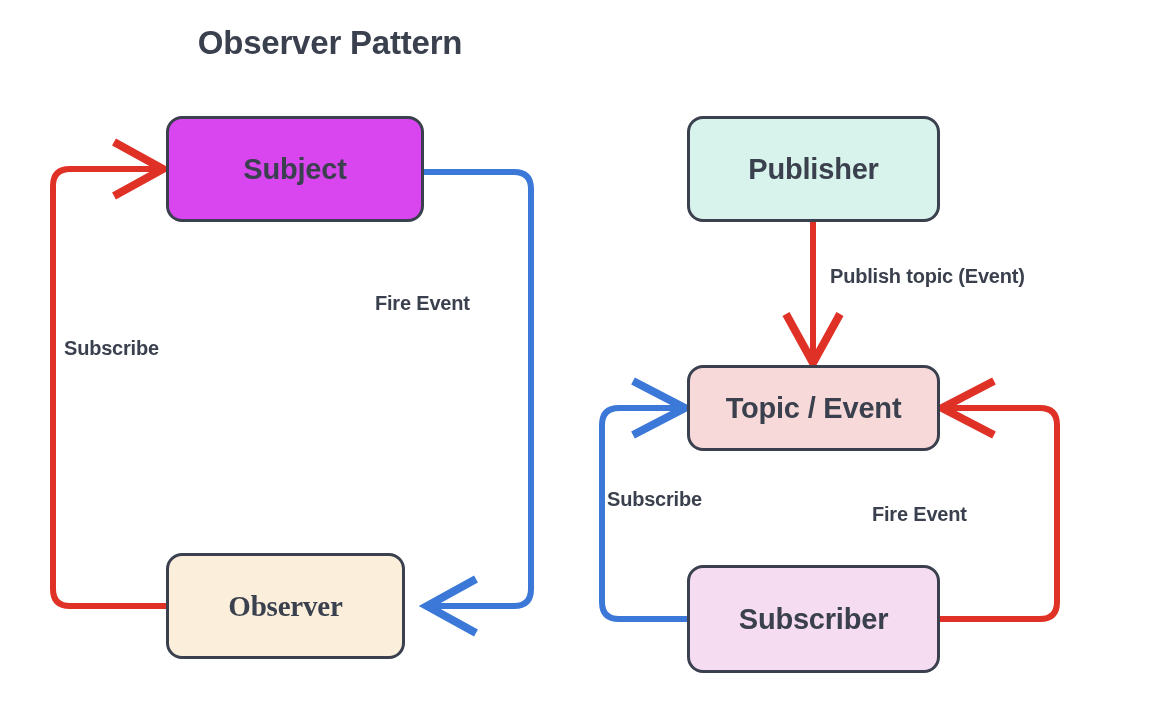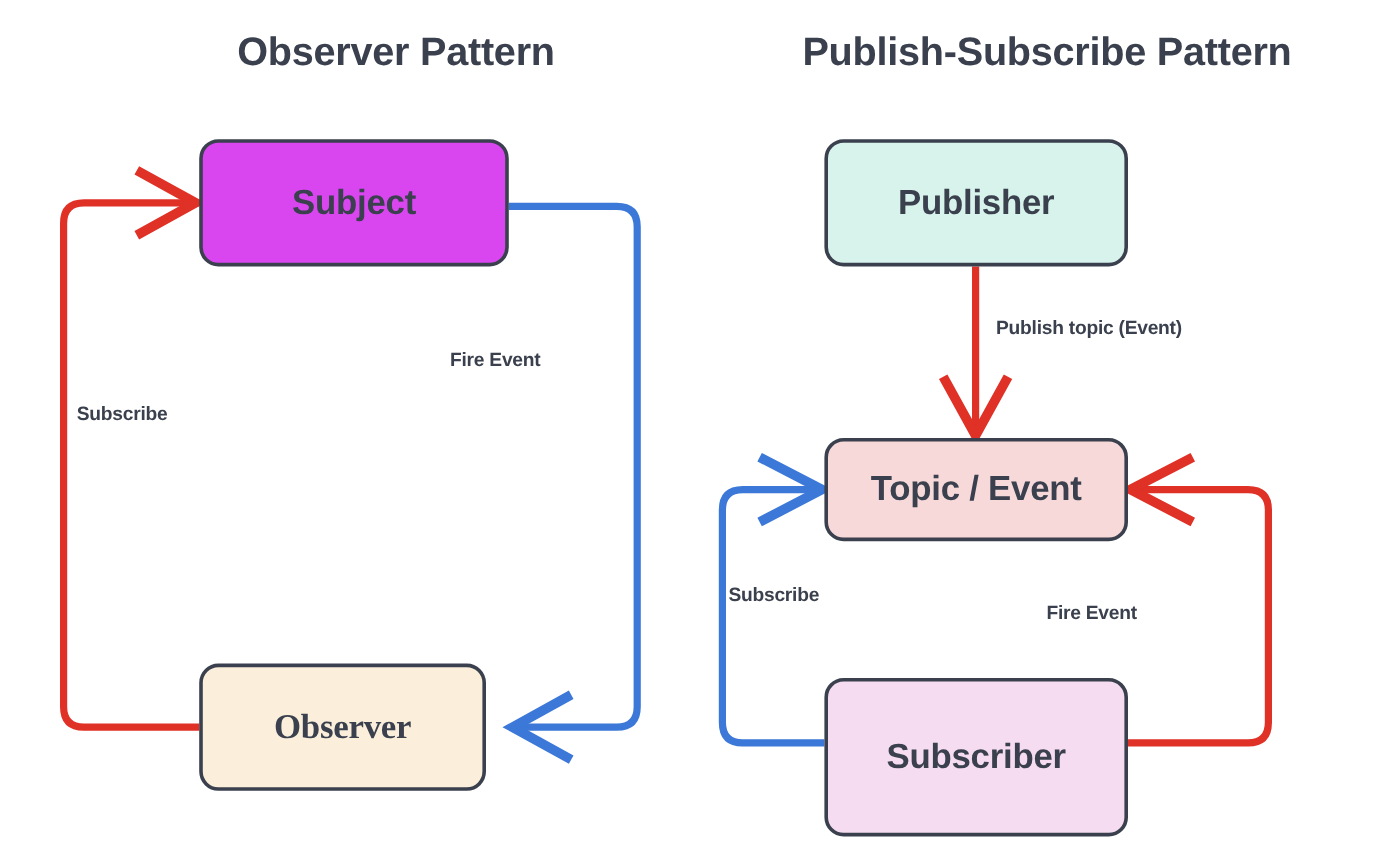--- a/index.html
+++ b/index.html
@@ -44,21 +44,21 @@
   }
   .node-label {
     font-size: 29px;
     font-weight: bold;
     color: #3A404D;
     white-space: nowrap;
     letter-spacing: -0.2px;
   }
   .edge-label {
     position: absolute;
-    font-size: 16px;
+    font-size: 20px;
     font-weight: bold;
     color: #3A404D;
     white-space: nowrap;
     letter-spacing: -0.2px;
   }
 </style>
 </head>
 <body>
 
 <div id="canvas">
@@ -93,31 +93,30 @@
   </div>
 
   <div class="node" style="left:166px; top:553px; width:239px; height:106px; background:#FBEFDC;font-family:Liberation Serif, serif;">
     <span class="node-label">Observer</span>
   </div>
 
   <div class="edge-label" style="left:64px; top:337px;">Subscribe</div>
 
   <div class="edge-label" style="left:375px; top:292px;">Fire Event</div>
 
-  <div class="diagram-title" style="left:582px; top:24px; width:581px;">Publish-Subscribe Pattern</div>
 
   <div class="node" style="left:687px; top:365px; width:253px; height:86px; background:#F7D9D9;">
     <span class="node-label">Topic / Event</span>
   </div>
 
   <div class="node" style="left:687px; top:116px; width:253px; height:106px; background:#D8F3EC;">
     <span class="node-label">Publisher</span>
   </div>
 
-  <div class="node" style="left:687px; top:565px; width:253px; height:132px; background:#F6DCF0;">
+  <div class="node" style="left:687px; top:565px; width:253px; height:108px; background:#F6DCF0;">
     <span class="node-label">Subscriber</span>
   </div>
 
   <div class="edge-label" style="left:830px; top:265px;">Publish topic (Event)</div>
 
   <div class="edge-label" style="left:607px; top:488px;">Subscribe</div>
 
   <div class="edge-label" style="left:872px; top:503px;">Fire Event</div>
 
 </div>

